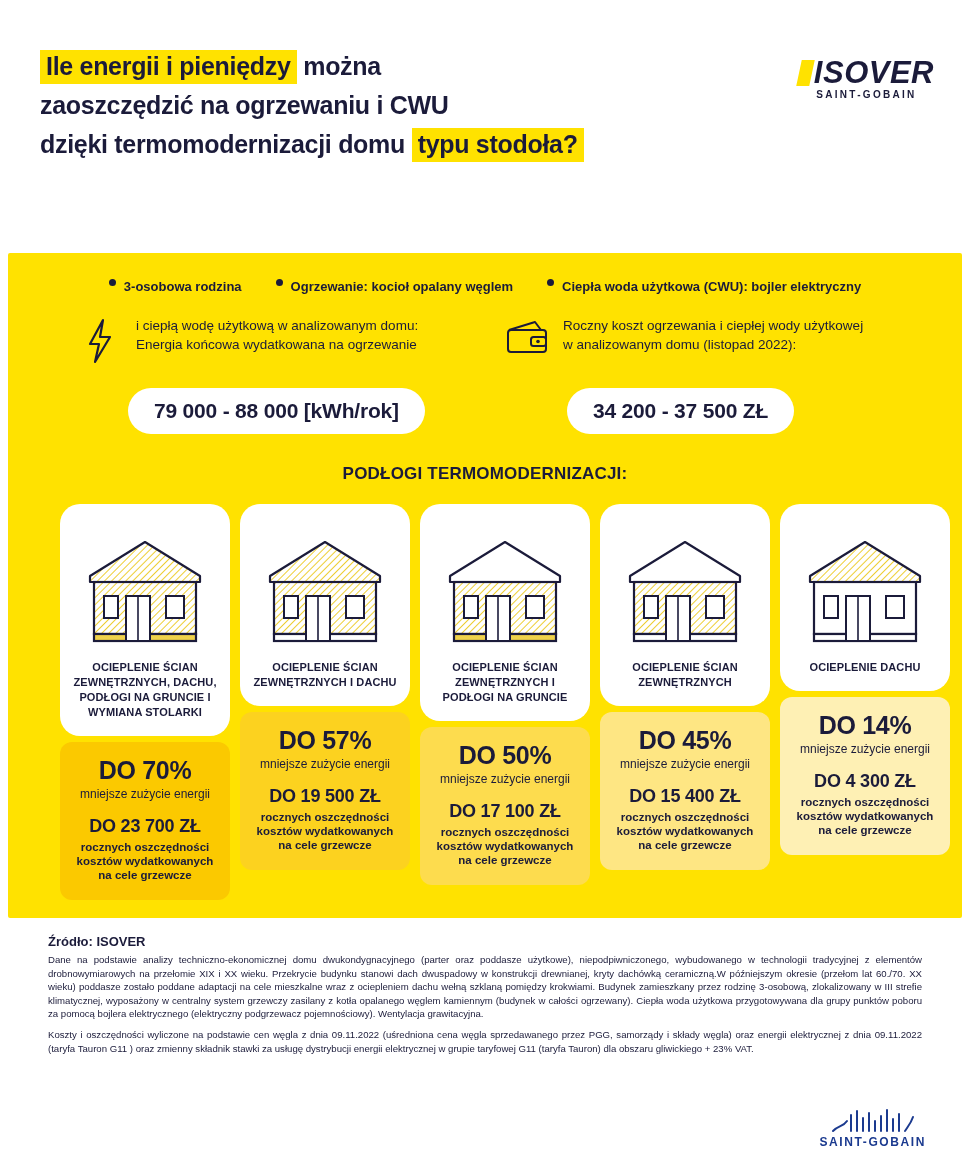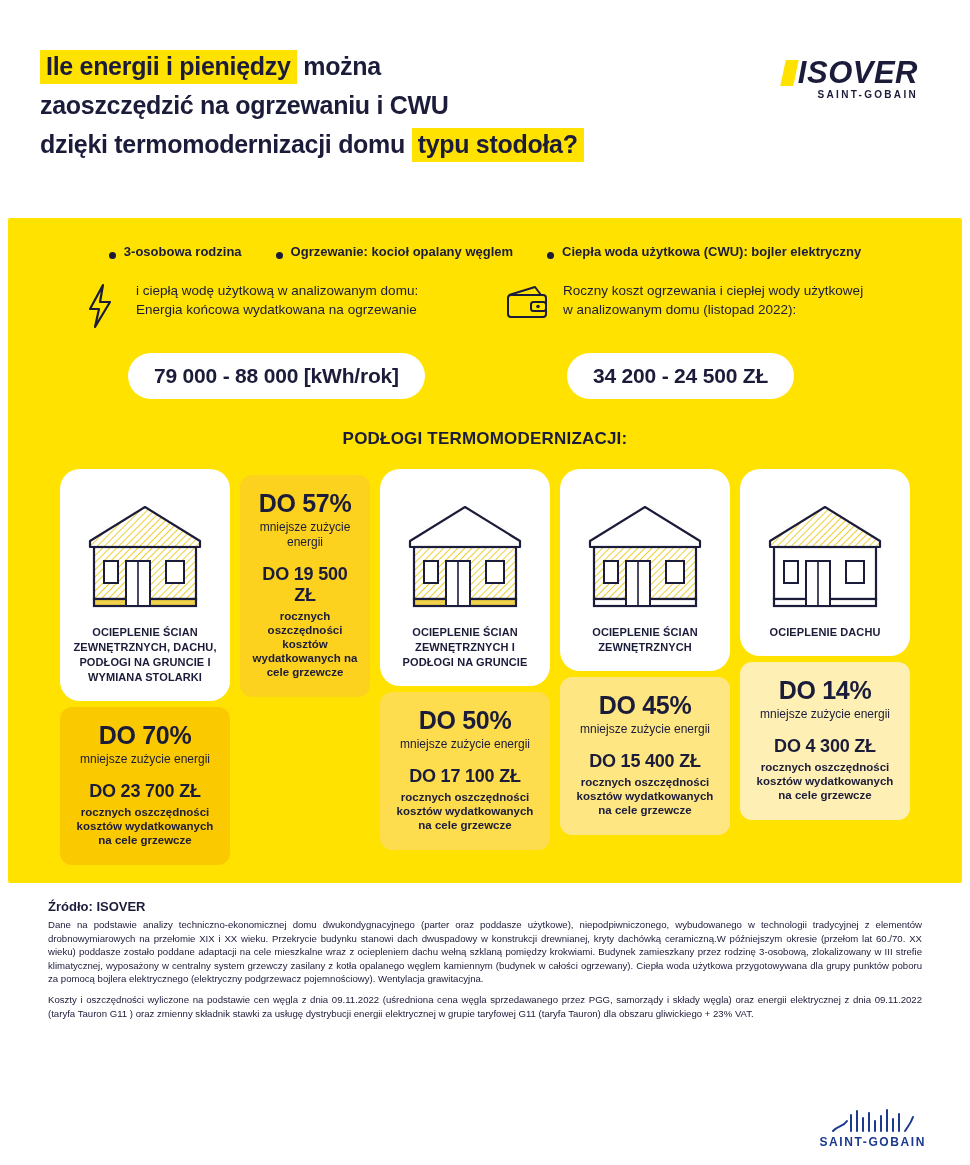--- a/index.html
+++ b/index.html
@@ -10,21 +10,21 @@
     font-family: "Liberation Sans", sans-serif;
     color: #1b1b3a;
     overflow: hidden;
     position: relative;
   }
 
   
   .header {
     padding: 48px 40px 0 40px;
     position: relative;
-    height: 218px;
+    height: 253px;
   }
   .title-block {
     max-width: 700px;
   }
   .title-line {
     font-size: 25px;
     font-weight: bold;
     line-height: 36px;
     margin-bottom: 3px;
     display: block;
@@ -32,22 +32,22 @@
   }
   .hl {
     background: #ffe200;
     padding: 3px 6px 4px 6px;
     display: inline-block;
     line-height: 27px;
   }
   .logo {
     position: absolute;
     top: 55px;
-    right: 52px;
-    text-align: right;
+    right: 36px;
+    text-align: center;
   }
   .logo-isover {
     font-size: 31px;
     font-weight: bold;
     font-style: italic;
     letter-spacing: 0.5px;
     color: #1b1b3a;
   }
   .logo-isover .yellowbar {
     display: inline-block;
@@ -75,21 +75,21 @@
     border-radius: 2px;
   }
   .bullets {
     display: flex;
     justify-content: center;
     gap: 34px;
     font-size: 13px;
     font-weight: bold;
     margin-bottom: 22px;
   }
-  .bullet { display: flex; align-items: flex-end; gap: 8px; }
+  .bullet { display: flex; align-items: flex-start; gap: 8px; }
   .dot { width: 7px; height: 7px; border-radius: 50%; background: #1b1b3a; display: inline-block; }
 
   .facts {
     display: flex;
     gap: 40px;
     padding: 0 40px;
   }
   .fact { flex: 1; }
   .fact-top { display: flex; gap: 14px; align-items: flex-start; min-height: 56px; }
   .fact-icon { width: 44px; flex: 0 0 44px; display: flex; justify-content: center; align-items: flex-start; padding-top: 2px;}
@@ -216,21 +216,21 @@
             <rect x="26" y="19" width="15" height="9" rx="2.5" stroke="#1b1b3a" stroke-width="2" fill="none"></rect>
             <circle cx="33" cy="23.5" r="1.8" fill="#1b1b3a"></circle>
           </svg>
         </div>
         <div class="fact-text">
           <div>Roczny koszt ogrzewania i ciepłej wody użytkowej</div>
           <div>w analizowanym domu (listopad 2022):</div>
         </div>
       </div>
       <div style="padding-left:50px;">
-        <span class="pill">34 200 - 24 500 ZŁ</span>
+        <span class="pill">34 200 - 37 500 ZŁ</span>
       </div>
     </div>
   </div>
 
   <div class="section-title">PODŁOGI TERMOMODERNIZACJI:</div>
 
   <div class="cards">
 
     <div class="card">
       <div class="card-top">
@@ -254,20 +254,39 @@
       </div>
       <div class="card-bottom" style="background:#fbc900">
         <div class="pct">DO 70%</div>
         <div class="pct-sub">mniejsze zużycie energii</div>
         <div class="money">DO 23 700 ZŁ</div>
         <div class="money-sub">rocznych oszczędności kosztów wydatkowanych na cele grzewcze</div>
       </div>
     </div>
 
     <div class="card">
+      <div class="card-top">
+        <div class="house">
+          <svg width="150" height="120" viewBox="0 0 150 120">
+            <defs>
+              <pattern id="h2" width="5" height="5" patternTransform="rotate(45)" patternUnits="userSpaceOnUse">
+                <line x1="0" y1="0" x2="0" y2="5" stroke="#e9c200" stroke-width="1.6"></line>
+              </pattern>
+            </defs>
+            <polygon points="20,46 75,12 130,46 130,52 20,52" fill="url(#h2)" stroke="#1b1b3a" stroke-width="2.2" stroke-linejoin="round"></polygon>
+            <rect x="24" y="52" width="102" height="52" fill="url(#h2)" stroke="#1b1b3a" stroke-width="2.2"></rect>
+            <rect x="24" y="104" width="102" height="7" fill="#ffffff" stroke="#1b1b3a" stroke-width="2.2"></rect>
+            <rect x="56" y="66" width="24" height="45" fill="#fff" stroke="#1b1b3a" stroke-width="2"></rect>
+            <line x1="68" y1="66" x2="68" y2="111" stroke="#1b1b3a" stroke-width="1.6"></line>
+            <rect x="96" y="66" width="18" height="22" fill="#fff" stroke="#1b1b3a" stroke-width="2"></rect>
+            <rect x="34" y="66" width="14" height="22" fill="#fff" stroke="#1b1b3a" stroke-width="2"></rect>
+          </svg>
+        </div>
+        <div class="card-label">OCIEPLENIE ŚCIAN ZEWNĘTRZNYCH I DACHU</div>
+      </div>
       <div class="card-bottom" style="background:#fcd21f">
         <div class="pct">DO 57%</div>
         <div class="pct-sub">mniejsze zużycie energii</div>
         <div class="money">DO 19 500 ZŁ</div>
         <div class="money-sub">rocznych oszczędności kosztów wydatkowanych na cele grzewcze</div>
       </div>
     </div>
 
     <div class="card">
       <div class="card-top">

